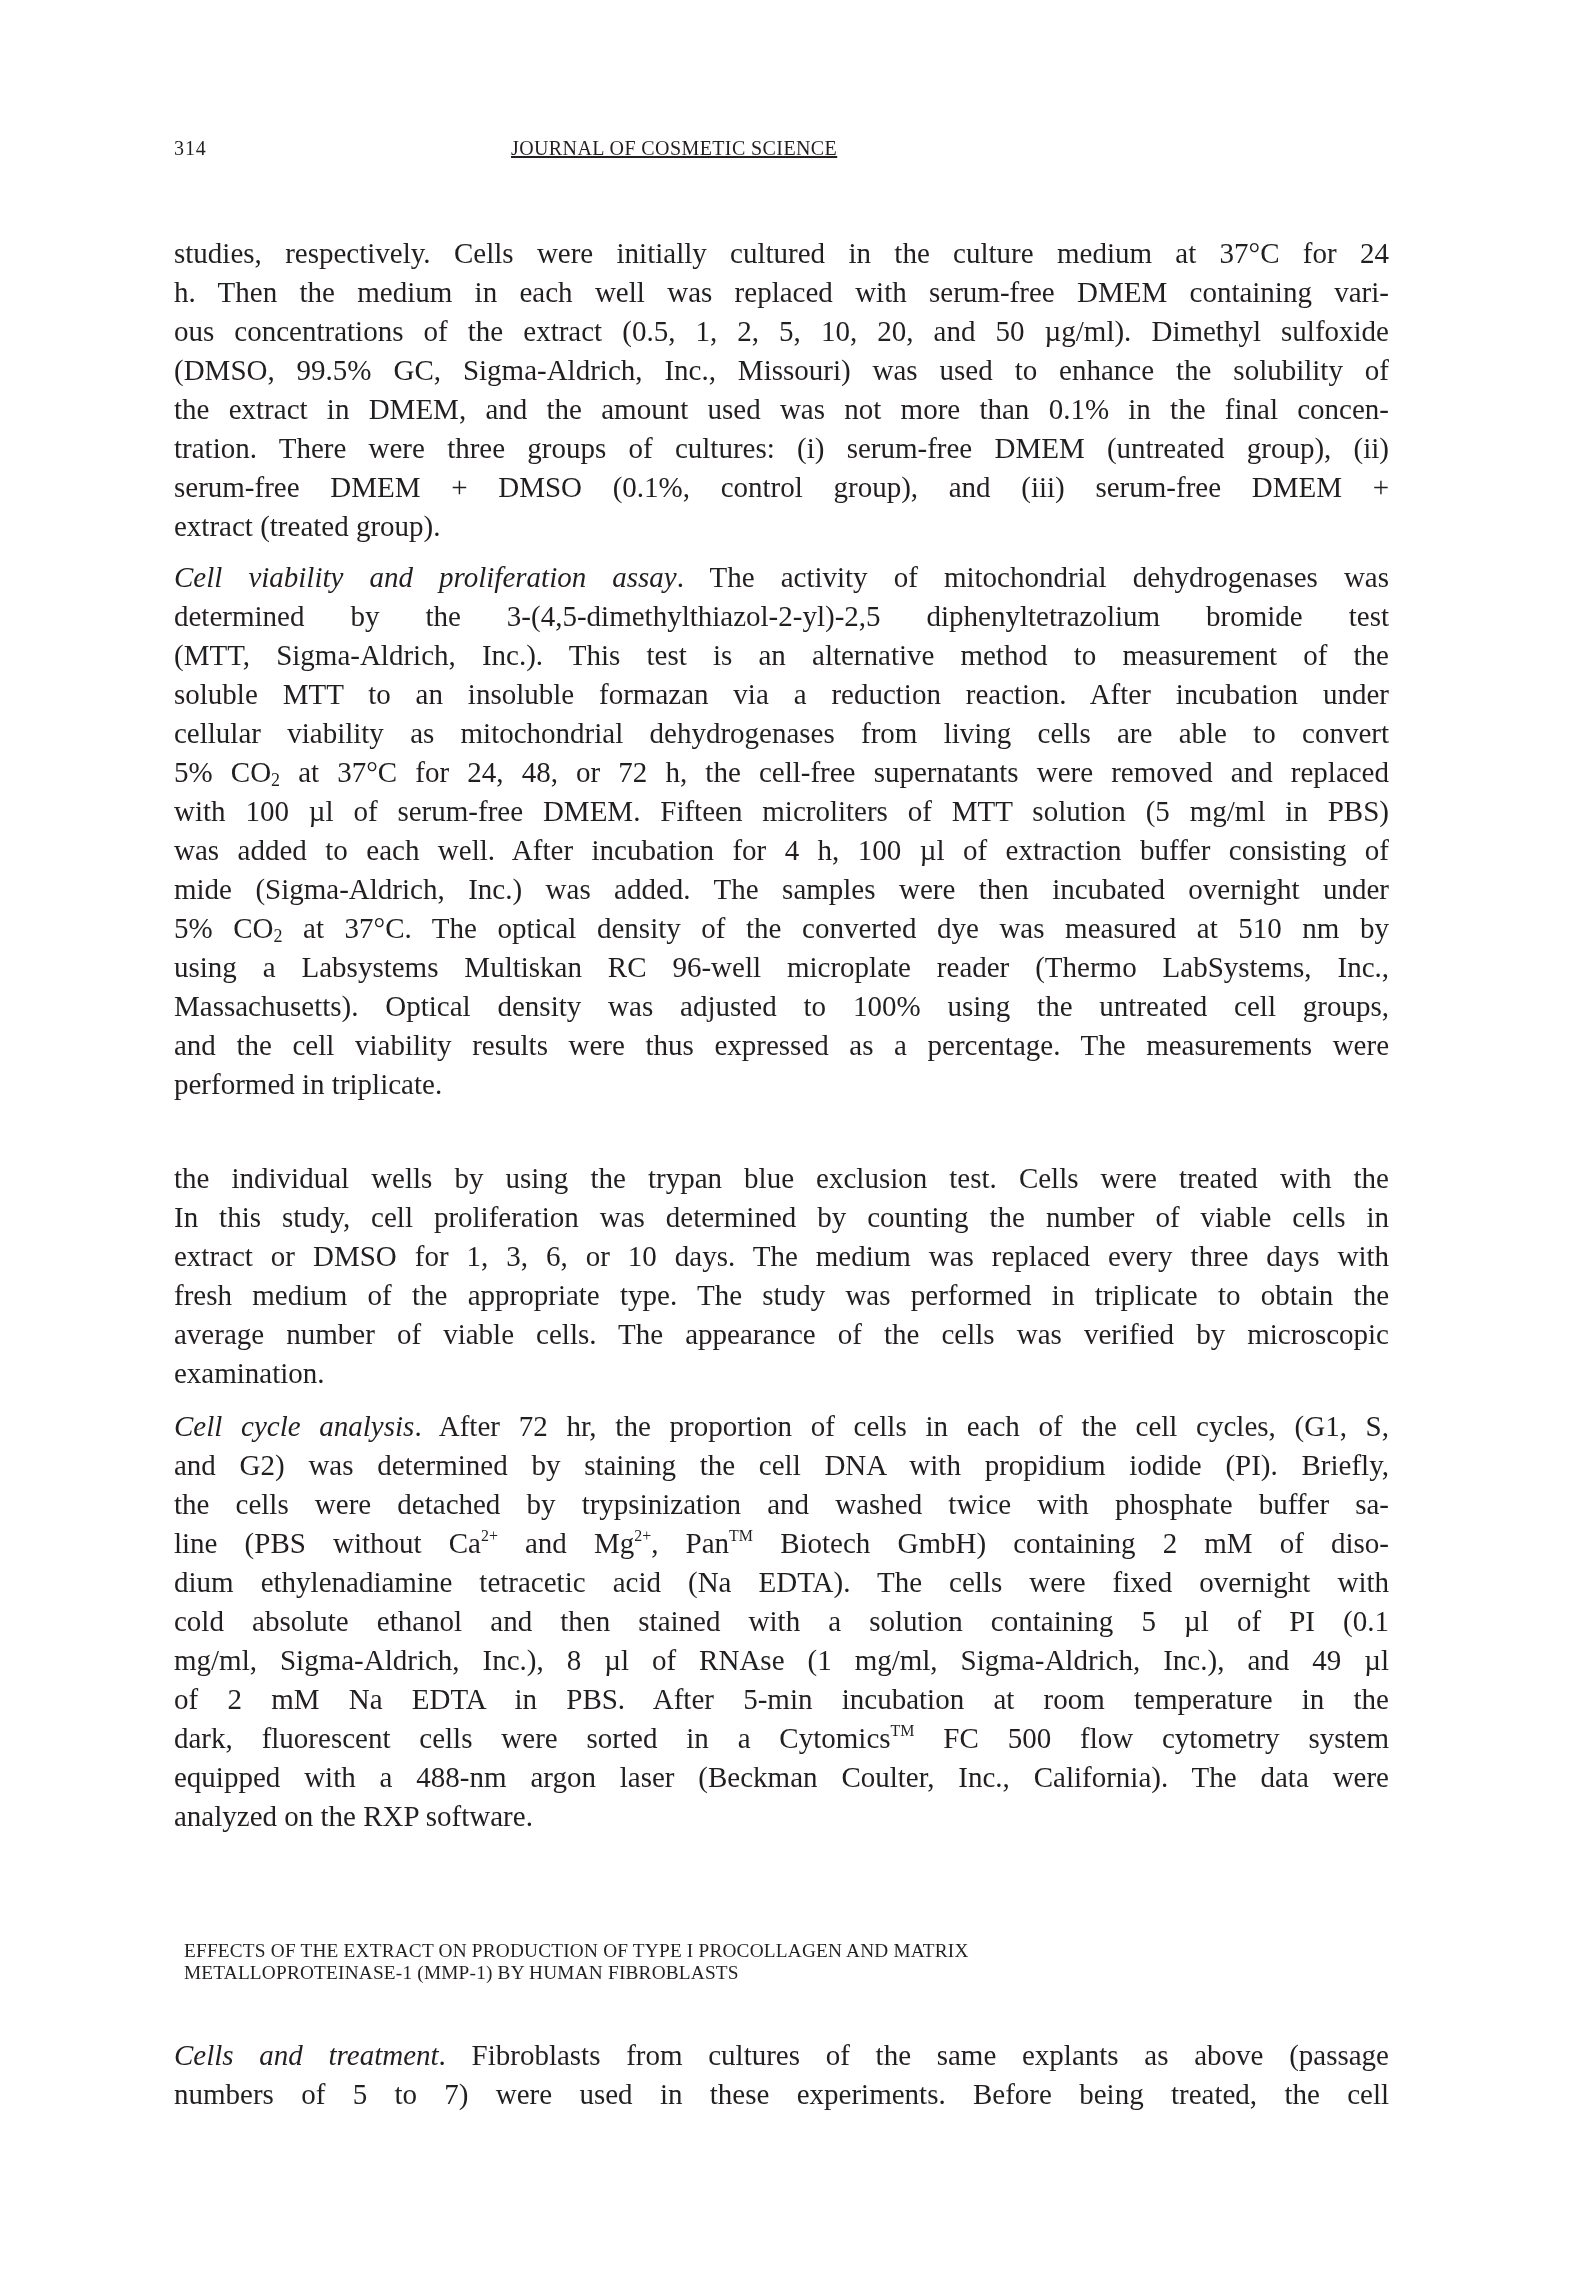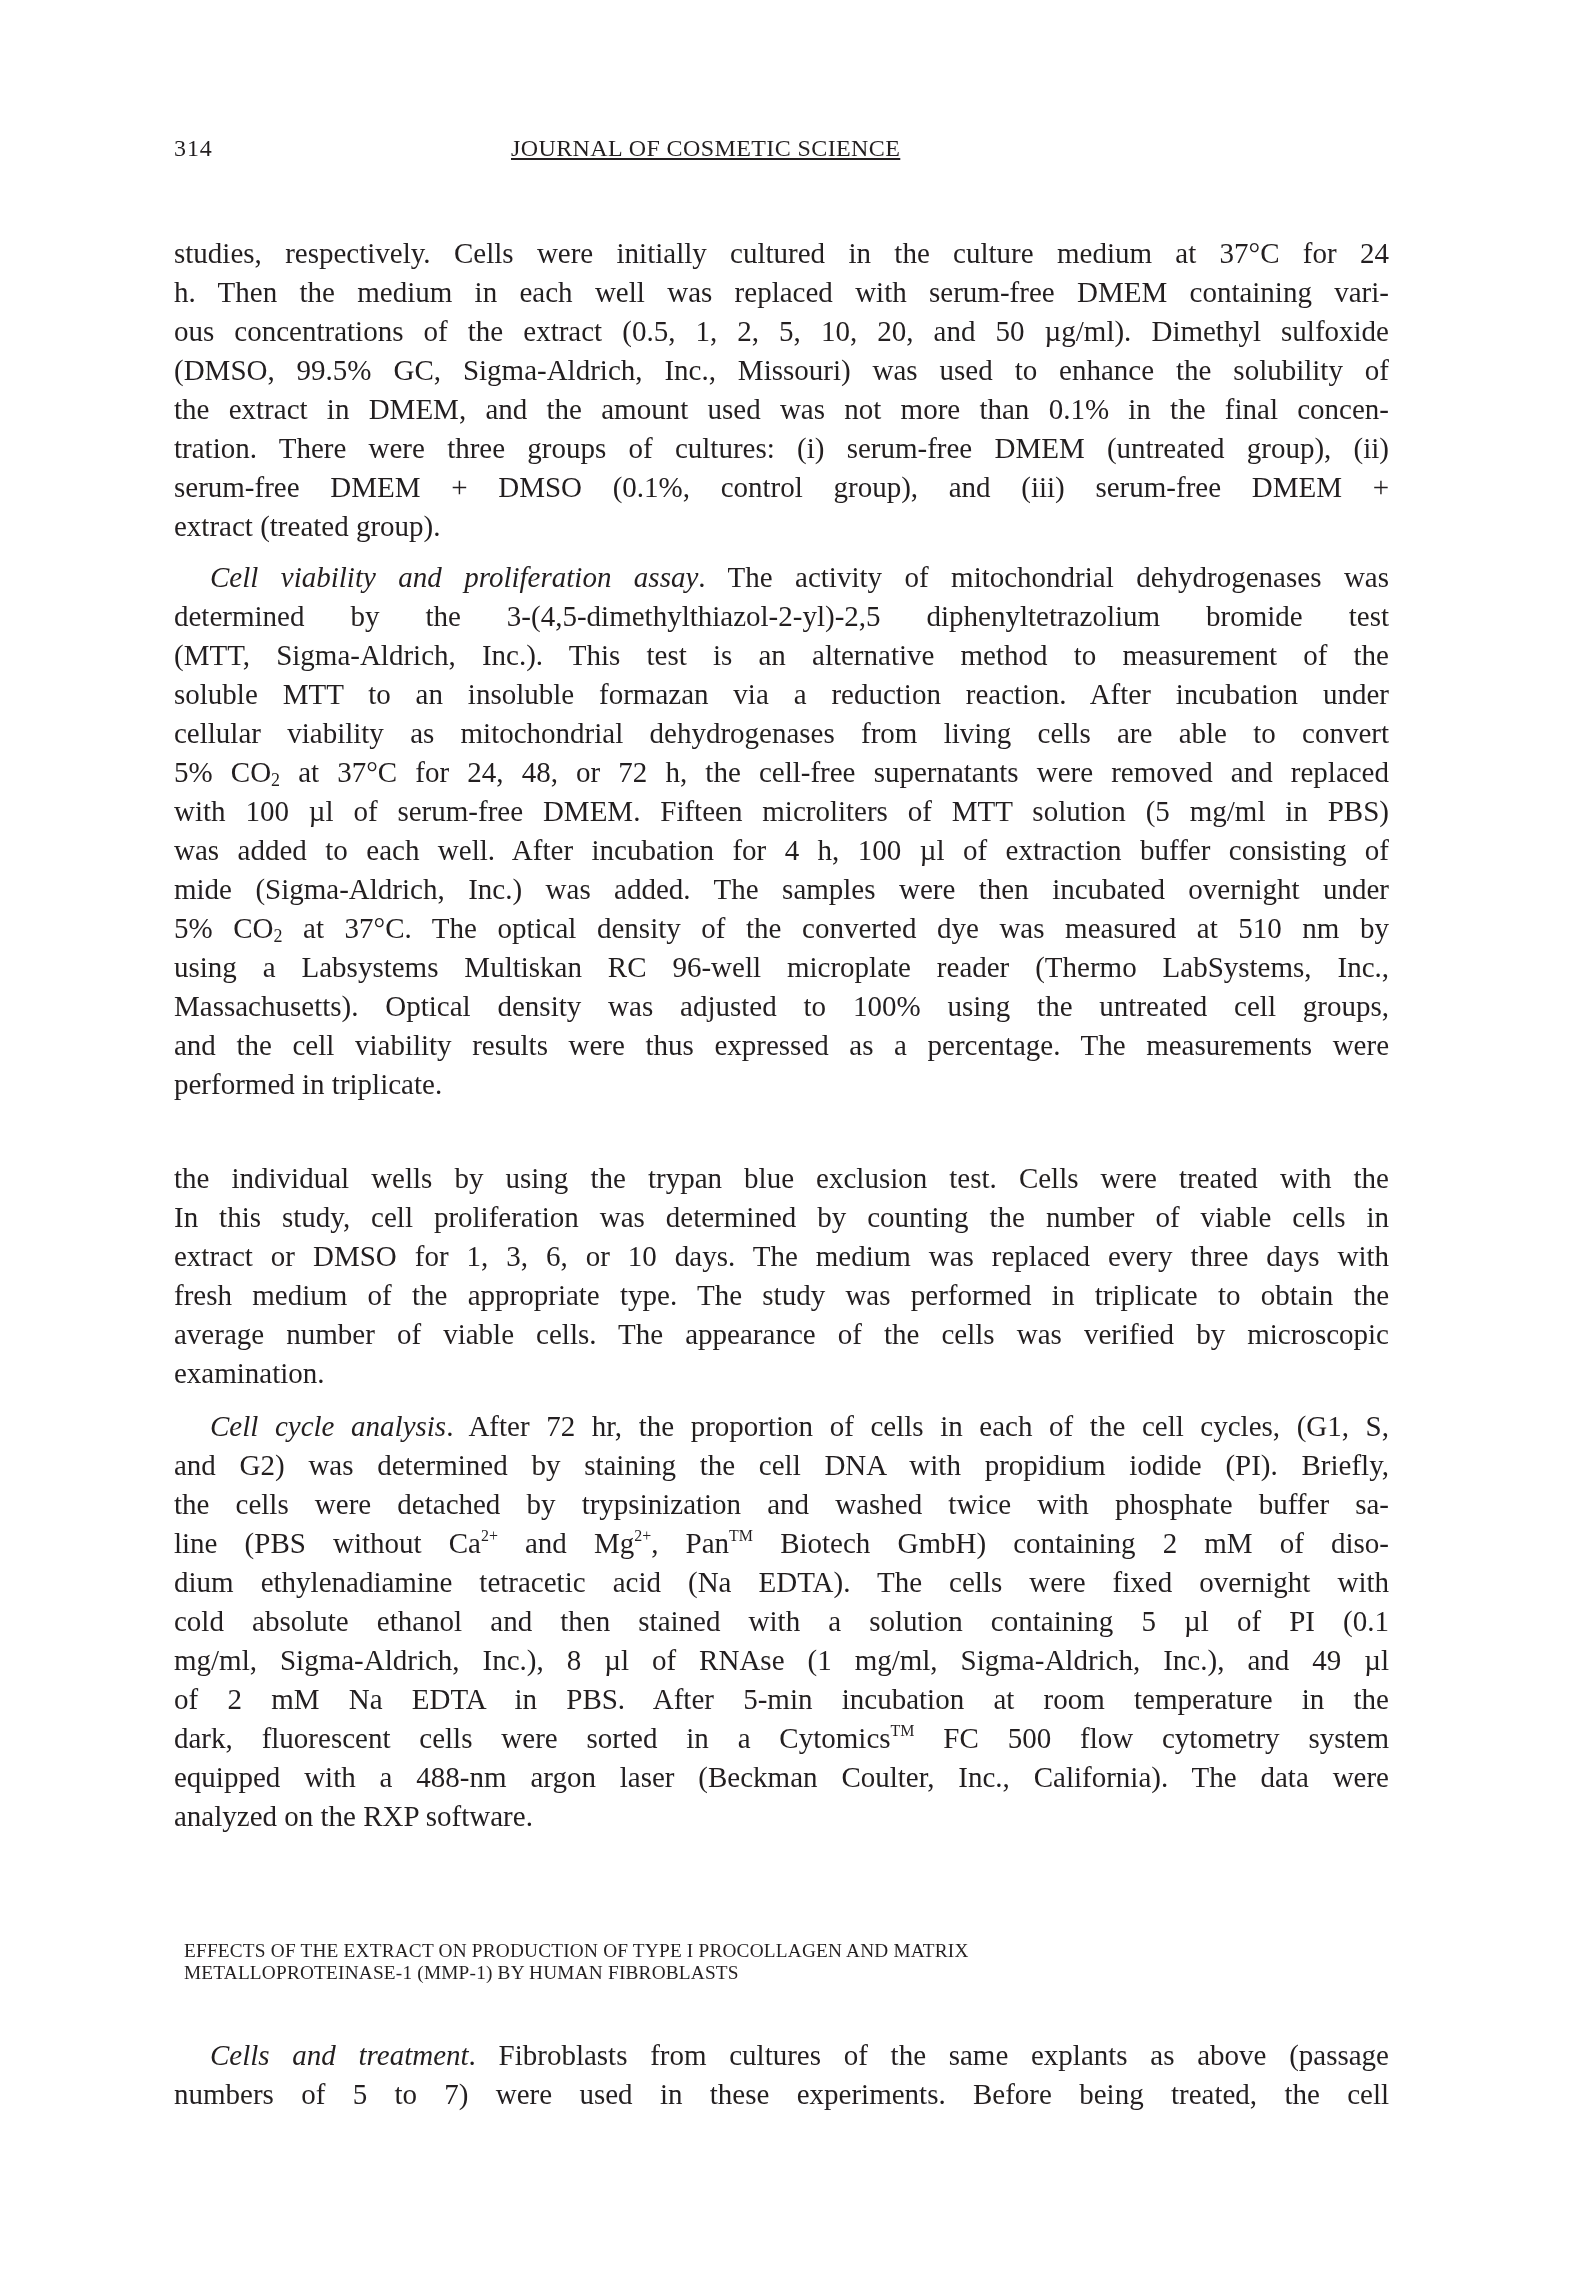--- a/index.html
+++ b/index.html
@@ -1,26 +1,26 @@
 <!DOCTYPE html>
 <html style="font-size:15px"><head>
 <meta charset="utf-8">
 <style>
   html, body { margin: 0; padding: 0; background: #ffffff; }
   body { width: 1589px; height: 2295px; position: relative; overflow: hidden;
          font-family: "Liberation Serif", "DejaVu Serif", serif; color: #231f20; }
   .running-head { position: absolute; top: 128px; left: 174px; width: 1215px; height: 41px;
-                  font-size: 24px; line-height: 41px; }
+                  font-size: 20px; line-height: 41px; }
   .running-head .page-num { position: absolute; left: 0; top: 0; letter-spacing: 0.9px; }
   .running-head .journal-title { position: absolute; left: 337px; top: 0; letter-spacing: 0.4px; text-decoration: underline; }
   .column { position: absolute; left: 174px; width: 1215px; }
   .line { display: block; height: 39px; line-height: 39px; font-size: 29px;
           text-align: justify; text-align-last: justify; white-space: nowrap; word-spacing: 0px; }
   .line.last { text-align-last: left; }
-  .line i { font-style: italic; margin-left: 36px; }
+  .line i { font-style: italic; }
   .line sub { font-size: 0.62em; vertical-align: -0.25em; line-height: 0; }
   .line sup { font-size: 0.55em; vertical-align: 0.75em; line-height: 0; }
   .section-heading { position: absolute; left: 184px; width: 1036px; }
   .section-heading .hline { display: block; font-size: 19.3px; line-height: 21.7px; height: 21.7px;
                             letter-spacing: 0.2px; white-space: nowrap; }
 </style>
 </head>
 <body>
 
 <div class="running-head">

